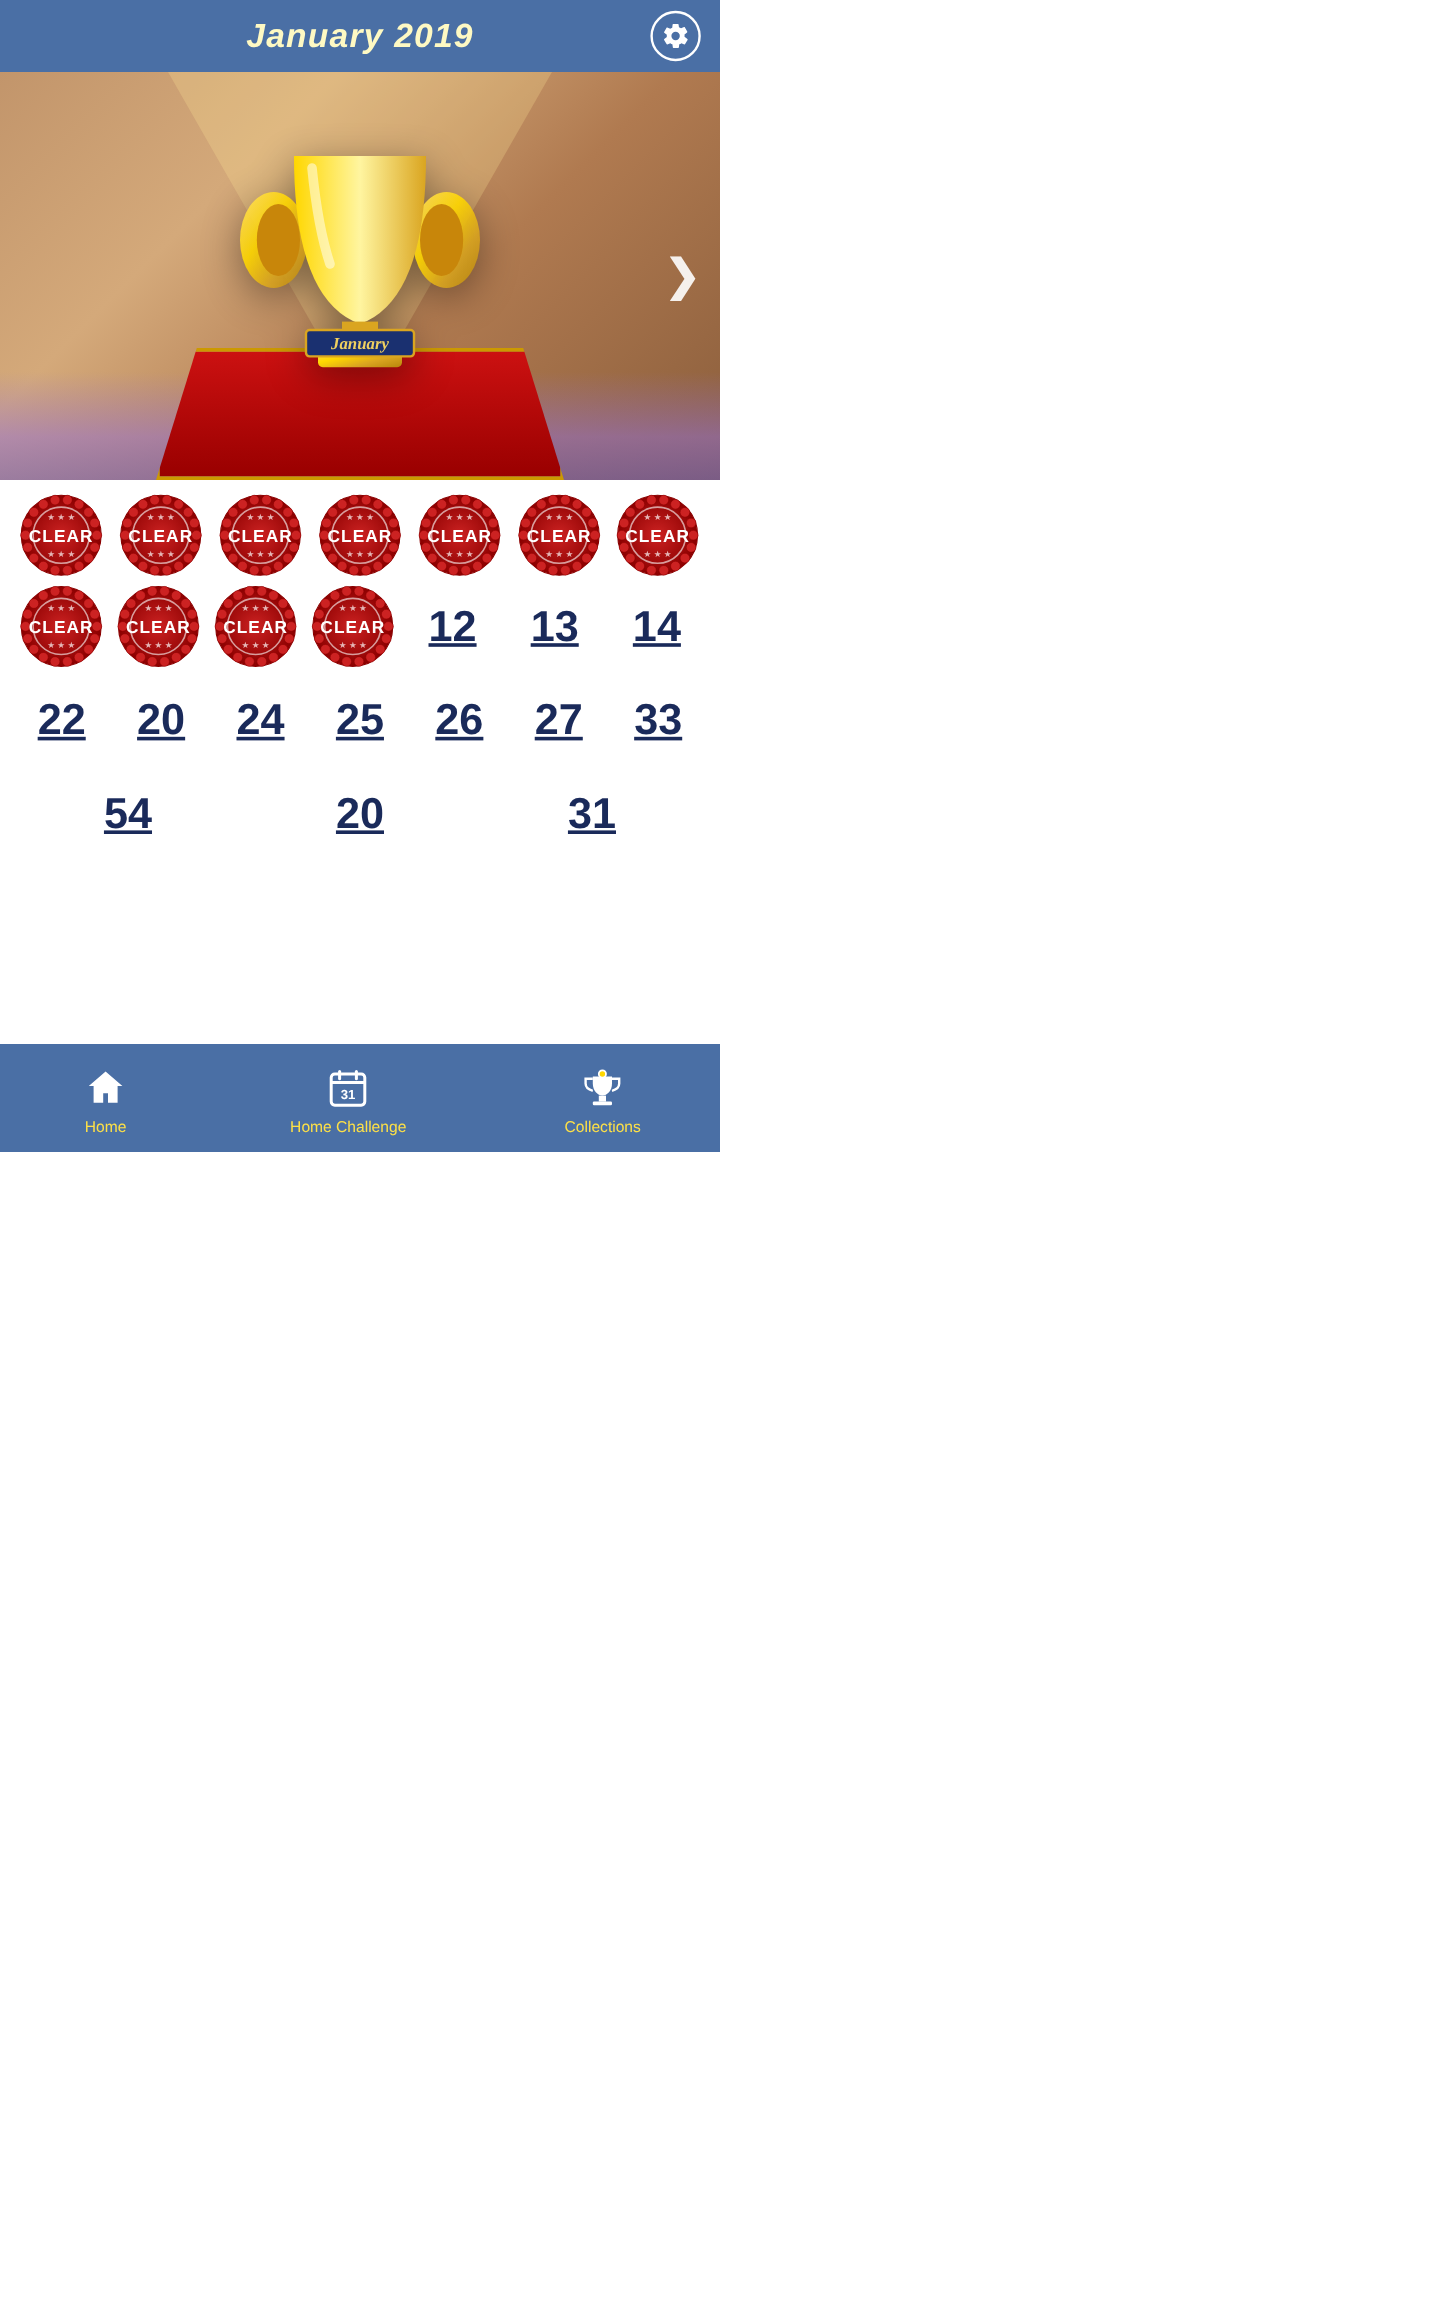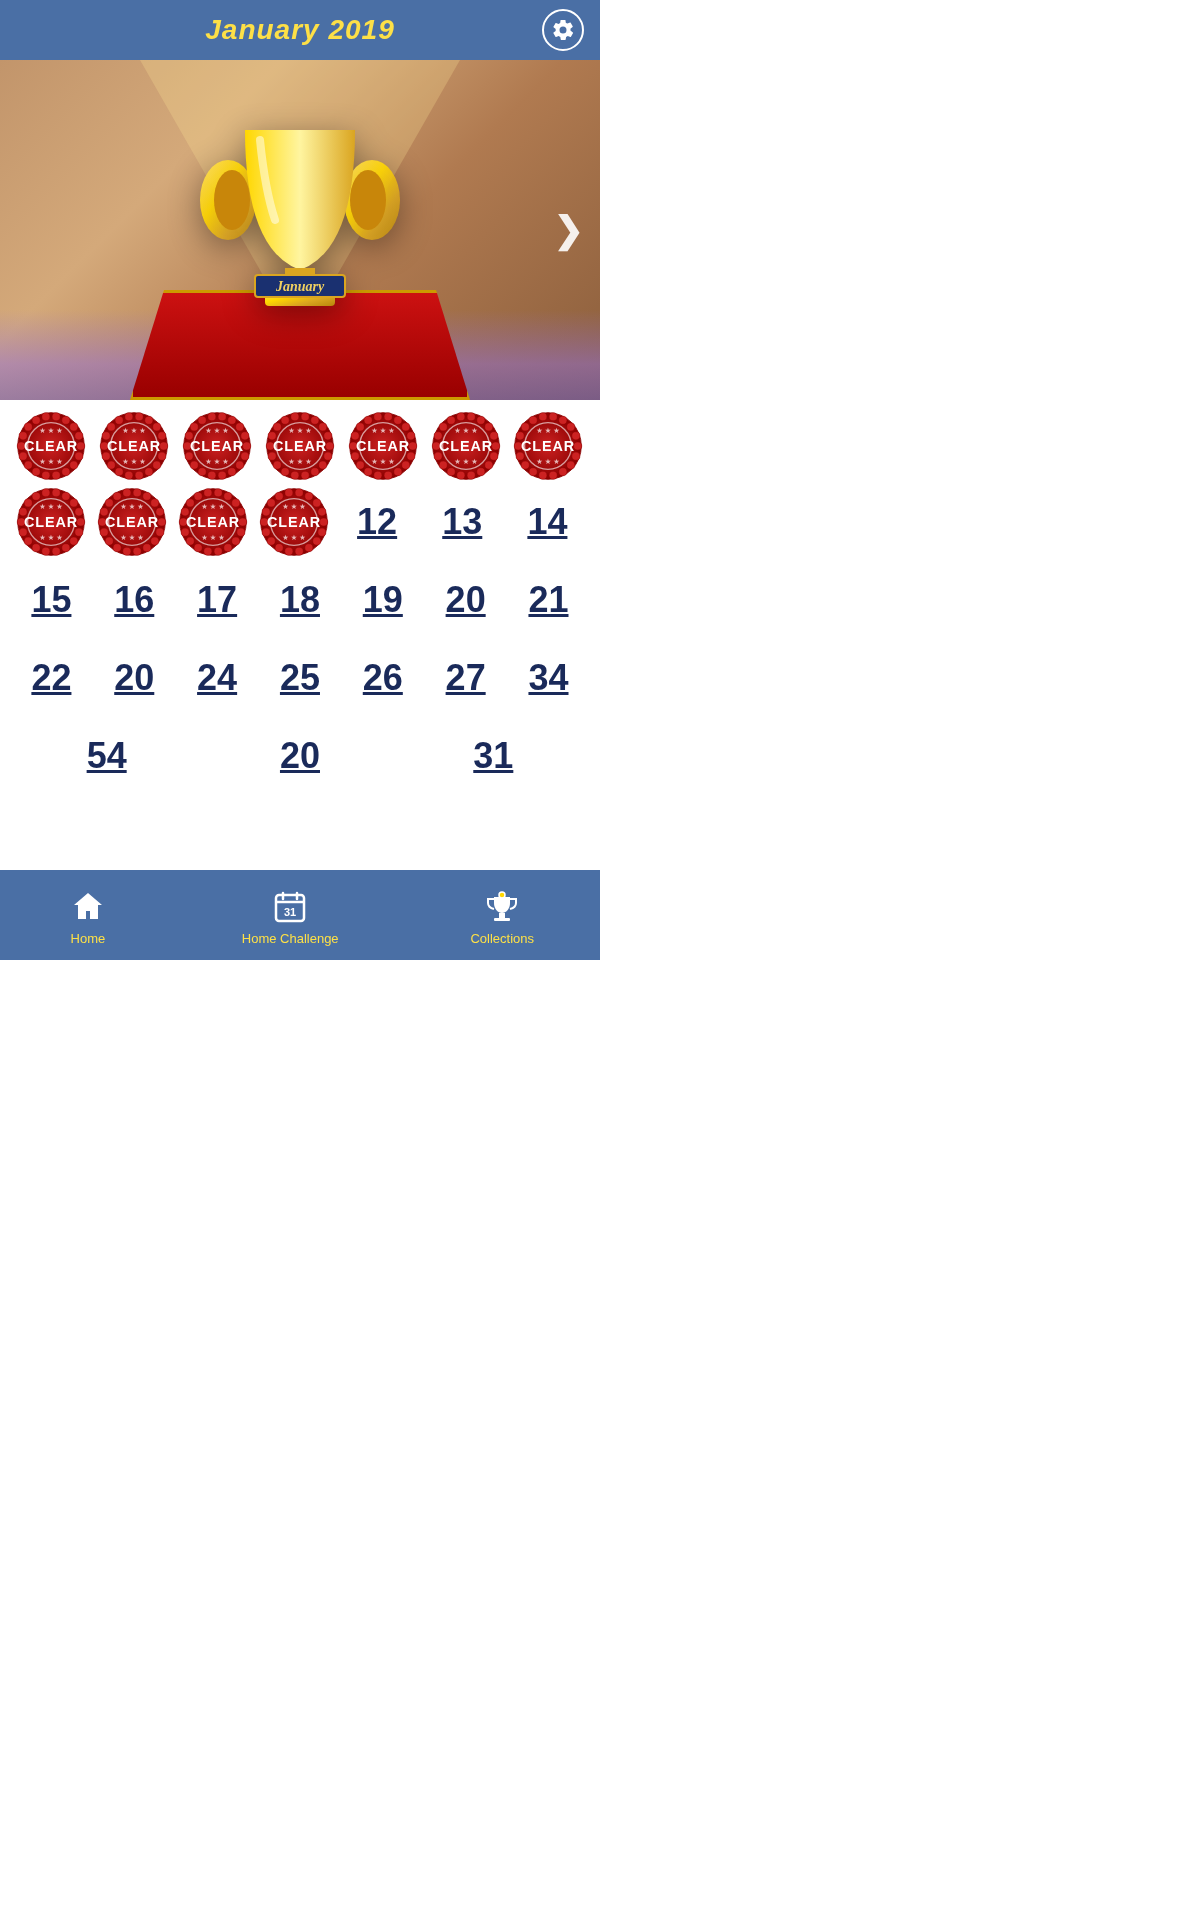--- a/index.html
+++ b/index.html
@@ -15,21 +15,21 @@
     
     #header {
       background: #4a6fa5;
       height: 60px;
       display: flex;
       align-items: center;
       justify-content: center;
       position: relative;
     }
     #header-title {
-      color: #fde047;
+      color: #fef9c3;
       font-size: 28px;
       font-weight: bold;
       font-style: italic;
       letter-spacing: 1px;
     }
     #settings-btn {
       position: absolute;
       right: 16px;
       width: 42px;
       height: 42px;
@@ -687,62 +687,39 @@
       </div>
       <div class="cal-cell">
         <span class="day-num">13</span>
       </div>
       <div class="cal-cell">
         <span class="day-num">14</span>
       </div>
     </div>
     <div class="cal-row">
       <div class="cal-cell">
-        <span class="day-num">15</span>
-      </div>
-      <div class="cal-cell">
-        <span class="day-num">16</span>
-      </div>
-      <div class="cal-cell">
-        <span class="day-num">17</span>
-      </div>
-      <div class="cal-cell">
-        <span class="day-num">18</span>
-      </div>
-      <div class="cal-cell">
-        <span class="day-num">19</span>
+        <span class="day-num">22</span>
       </div>
       <div class="cal-cell">
         <span class="day-num">20</span>
       </div>
       <div class="cal-cell">
-        <span class="day-num">21</span>
-      </div>
-    </div>
-    <div class="cal-row">
-      <div class="cal-cell">
-        <span class="day-num">22</span>
-      </div>
-      <div class="cal-cell">
-        <span class="day-num">20</span>
-      </div>
-      <div class="cal-cell">
         <span class="day-num">24</span>
       </div>
       <div class="cal-cell">
         <span class="day-num">25</span>
       </div>
       <div class="cal-cell">
         <span class="day-num">26</span>
       </div>
       <div class="cal-cell">
         <span class="day-num">27</span>
       </div>
       <div class="cal-cell">
-        <span class="day-num">34</span>
+        <span class="day-num">33</span>
       </div>
     </div>
     <div class="cal-row">
       <div class="cal-cell">
         <span class="day-num">54</span>
       </div>
       <div class="cal-cell">
         <span class="day-num">20</span>
       </div>
       <div class="cal-cell">

